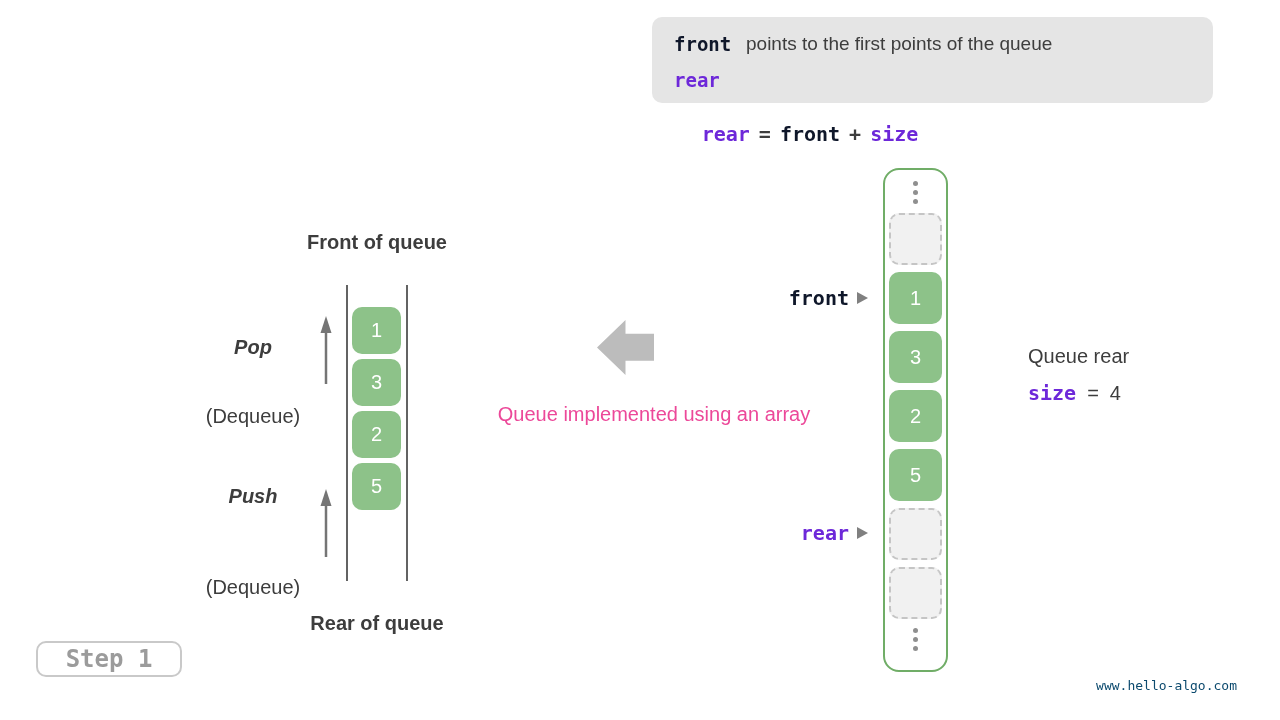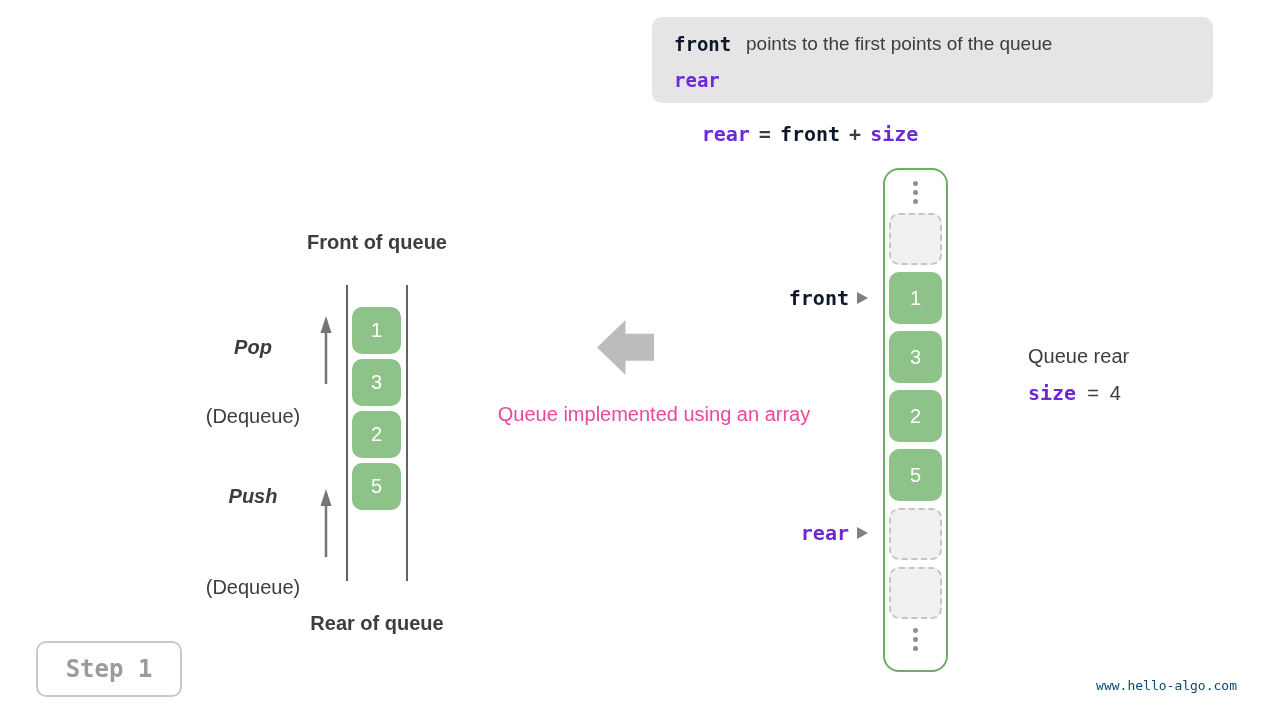--- a/index.html
+++ b/index.html
@@ -45,21 +45,21 @@
 
   .pointer{width:130px;display:flex;justify-content:flex-end;align-items:center;gap:8px;font-size:20px;}
   .tri{width:0;height:0;border-left:11px solid #808080;border-top:6px solid transparent;
        border-bottom:6px solid transparent;}
 
   
   .size-title{left:1028px;top:345px;font-size:20px;}
   .size-row{left:1028px;top:381px;display:flex;gap:11px;align-items:center;font-size:20px;}
 
   
-  .step-badge{left:36px;top:641px;width:146px;height:56px;border:2px solid #c9c9c9;border-radius:10px;
+  .step-badge{left:36px;top:641px;width:146px;height:36px;border:2px solid #c9c9c9;border-radius:10px;
               background:#fff;box-sizing:border-box;display:flex;align-items:center;justify-content:center;
               font-size:24px;color:#9b9b9b;}
   .watermark{left:1037px;top:678px;width:200px;text-align:right;font-family:"DejaVu Sans Mono",monospace;
              font-size:13px;color:#0c4a6e;}
 </style>
 </head>
 <body>
 
 <div class="canvas">
 

